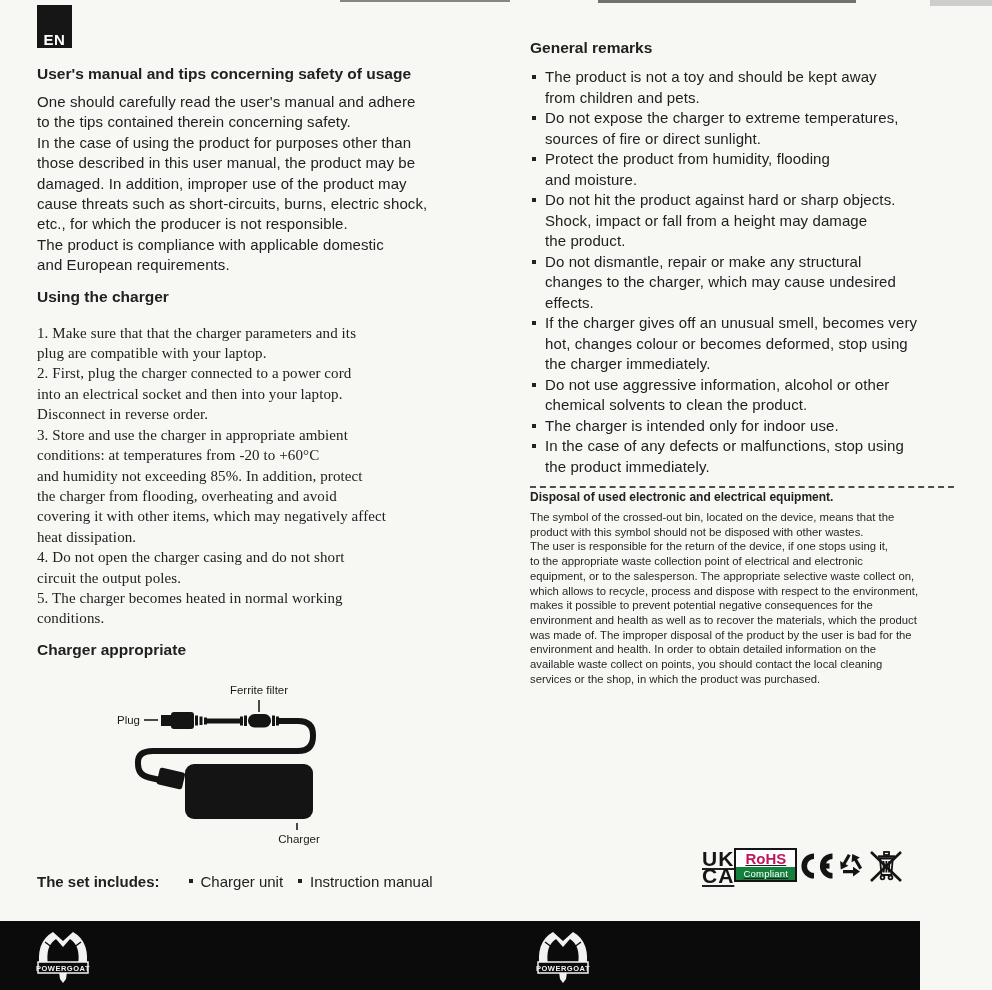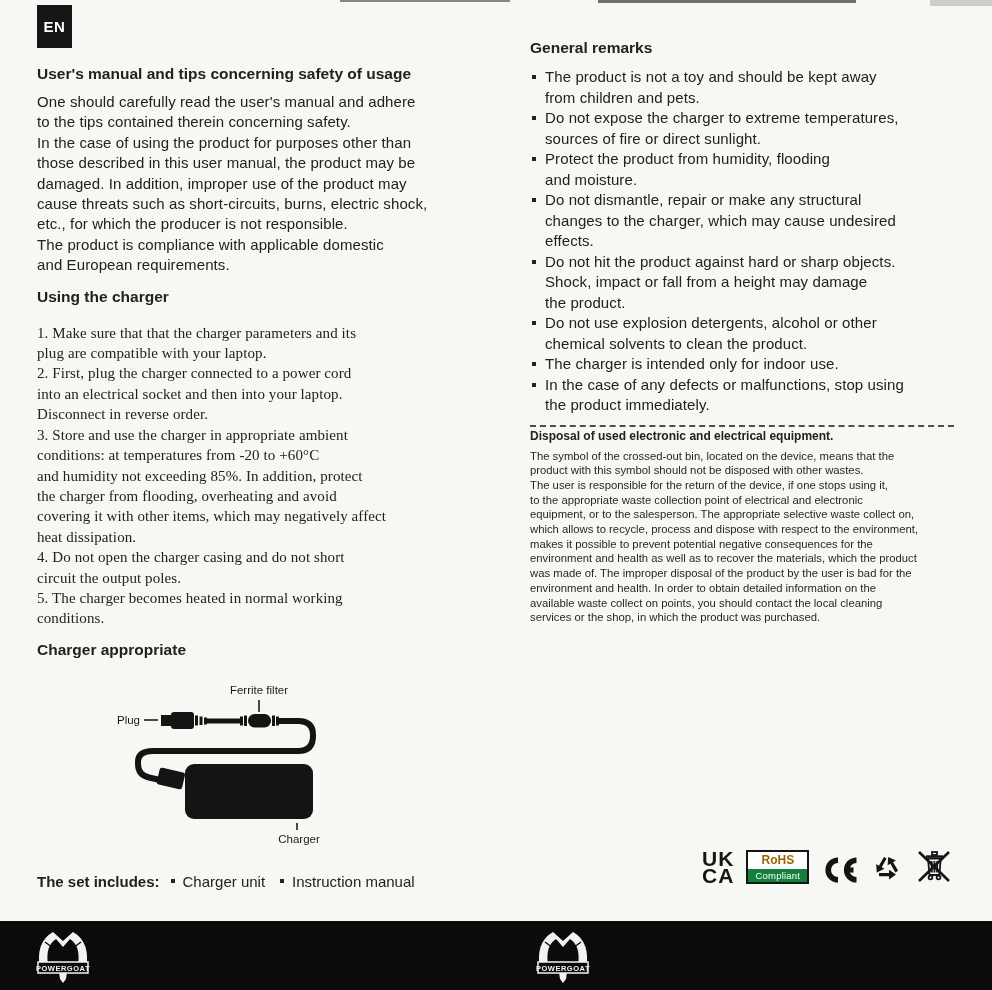--- a/index.html
+++ b/index.html
@@ -4,55 +4,55 @@
 <style>
   html,body{margin:0;padding:0;}
   body{width:992px;height:990px;position:relative;background:#f7f7f4;
        font-family:"Liberation Sans","DejaVu Sans",sans-serif;color:#212121;
        overflow:hidden;-webkit-font-smoothing:antialiased;}
   .page{position:absolute;inset:0;}
   
   .artifact{position:absolute;background:#2a2a2a;}
   
   .lang-badge{position:absolute;left:37px;top:5px;width:35px;height:43px;background:#161616;
-      color:#fff;font-weight:bold;font-size:15px;display:flex;align-items:center;justify-content:center;
+      color:#fff;font-weight:bold;font-size:15px;display:flex;align-items:flex-end;justify-content:center;
       letter-spacing:.5px;}
   
   .col-left{position:absolute;left:37px;top:64px;width:452px;}
   .col-right{position:absolute;left:530px;top:38px;width:428px;}
   h1.title{font-size:15.5px;font-weight:bold;margin:0 0 0 0;line-height:20px;}
   h2.sec{font-size:15.5px;font-weight:bold;margin:11px 0 0 0;line-height:20px;}
   .body-txt{font-size:15px;line-height:20.4px;white-space:pre-line;margin-top:8px;letter-spacing:.1px;}
   .body-txt.using{margin-top:16px;font-family:Liberation Serif, serif;}
   
   .remarks-list{list-style:none;margin:9px 0 0 0;padding:0;}
   .remarks-list li{position:relative;padding-left:15px;font-size:15px;line-height:20.5px;
       white-space:pre-line;letter-spacing:.1px;}
   .remarks-list li::before{content:"";position:absolute;left:2px;top:8px;width:4px;height:4px;background:#222;}
   .dashed-sep{border:none;border-top:2px dashed #4d4d4d;margin:9px 0 0 0;width:424px;}
   .disposal-h{font-size:12px;font-weight:bold;margin:2px 0 0 0;line-height:15px;}
   .disposal-b{font-size:11.3px;line-height:14.7px;white-space:pre-line;margin-top:5px;color:#272727;}
   
   .diagram{margin-top:4px;}
   .diagram text{font-family:"Liberation Sans","DejaVu Sans",sans-serif;fill:#1c1c1c;}
   
-  .set-line{margin-top:20px;font-size:15px;display:flex;align-items:flex-start;gap:10px;}
+  .set-line{margin-top:20px;font-size:15px;display:flex;align-items:flex-start;gap:28px;}
   .set-label{font-weight:bold;}
   .set-item{position:relative;padding-left:13px;}
   .set-item::before{content:"";position:absolute;left:1px;top:6px;width:4px;height:4px;background:#222;}
   
-  .marks{position:absolute;left:702px;top:848px;display:flex;align-items:flex-end;gap:12px;}
+  .marks{position:absolute;left:702px;top:848px;display:flex;align-items:flex-start;gap:0;text-decoration:underline;}
   .ukca{font-weight:bold;font-size:21px;line-height:17px;letter-spacing:1px;color:#151515;padding-top:2px;
         font-family:"Liberation Sans",sans-serif;}
   .rohs{border:2.5px solid #141414;width:59px;background:#fff;}
-  .rohs-top{font-weight:bold;font-size:12px;text-align:center;line-height:17px;color:#a16207;}
+  .rohs-top{font-weight:bold;font-size:15px;text-align:center;line-height:17px;color:#be185d;}
   .rohs-bottom{background:#15803d;color:#fff;font-size:9.5px;text-align:center;line-height:13px;letter-spacing:.2px;}
   .mark-svg{display:block;}
   
-  .footer{position:absolute;left:0;top:921px;width:992px;height:69px;background:#0b0b0b;}
+  .footer{position:absolute;left:0;top:921px;width:920px;height:69px;background:#0b0b0b;}
   .brand-logo{position:absolute;top:5px;}
   .brand-logo.one{left:33px;} .brand-logo.two{left:533px;}
   .brand-logo text{font-family:"Liberation Sans",sans-serif;font-weight:bold;}
 </style>
 </head>
 <body>
 
 <div class="page">
 
   <div class="artifact" style="left:340px;top:0;width:170px;height:2px;opacity:.55"></div>
@@ -143,27 +143,30 @@
   <div class="col-right">
     <h2 class="sec" style="margin-top:0">General remarks</h2>
     <ul class="remarks-list">
 
     <li>The product is not a toy and should be kept away
 from children and pets.</li>
         <li>Do not expose the charger to extreme temperatures,
 sources of fire or direct sunlight.</li>
         <li>Protect the product from humidity, flooding
 and moisture.</li>
+        <li>Do not hit the product against hard or sharp objects.
+Shock, impact or fall from a height may damage
+the product.</li>
         <li>Do not dismantle, repair or make any structural
 changes to the charger, which may cause undesired
 effects.</li>
-        <li>Do not hit the product against hard or sharp objects.
-Shock, impact or fall from a height may damage
-the product.</li>
-        <li>Do not use explosion detergents, alcohol or other
+        <li>If the charger gives off an unusual smell, becomes very
+hot, changes colour or becomes deformed, stop using
+the charger immediately.</li>
+        <li>Do not use aggressive information, alcohol or other
 chemical solvents to clean the product.</li>
         <li>The charger is intended only for indoor use.</li>
         <li>In the case of any defects or malfunctions, stop using
 the product immediately.</li>
       </ul>
     <hr class="dashed-sep">
     <div class="disposal-h">Disposal of used electronic and electrical equipment.</div>
     <div class="disposal-b">The symbol of the crossed-out bin, located on the device, means that the
 product with this symbol should not be disposed with other wastes.
 The user is responsible for the return of the device, if one stops using it,

